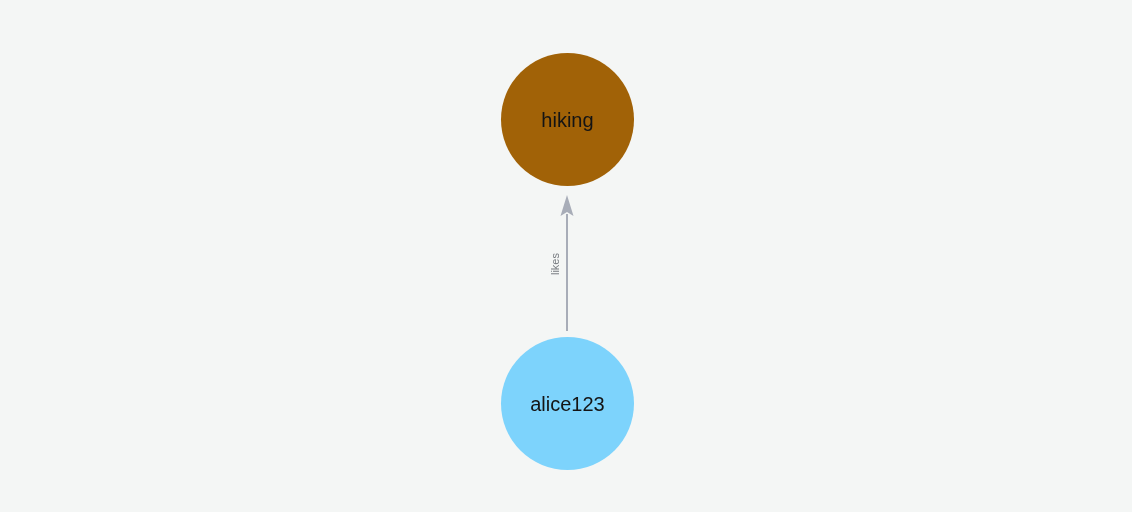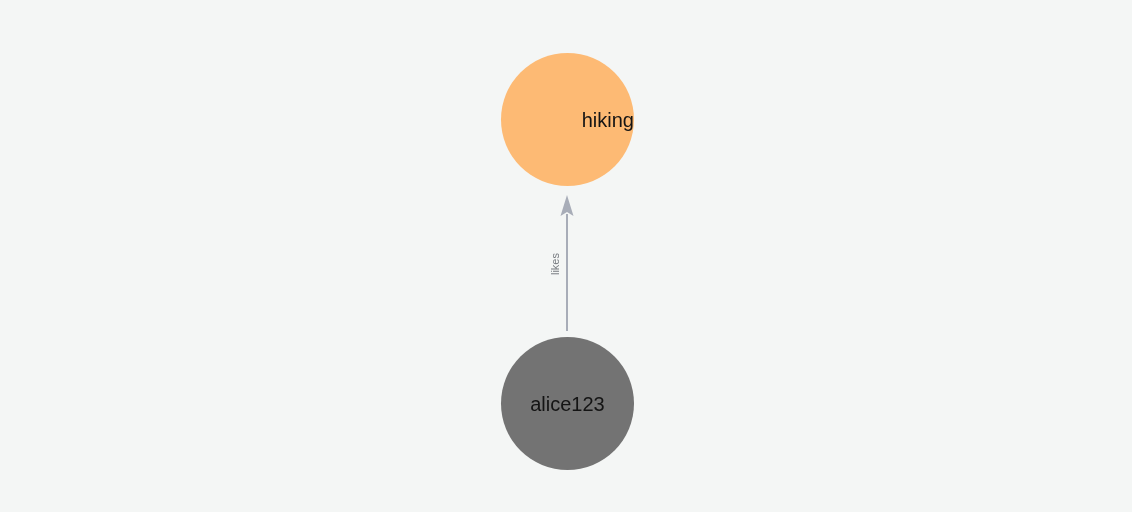--- a/index.html
+++ b/index.html
@@ -41,29 +41,28 @@
     color: #141414;
     line-height: 1;
     white-space: nowrap;
     user-select: none;
   }
   #node-hiking {
     left: 501px;
     top: 53px;
     width: 133px;
     height: 133px;
-    background: #fdba74;
-    justify-content: flex-end;
+    background: #a16207;
   }
   #node-alice123 {
     left: 501px;
     top: 337px;
     width: 133px;
     height: 133px;
-    background: #737373;
+    background: #7dd3fc;
   }
   .edge-label {
     position: absolute;
     font-family: "Liberation Sans", sans-serif;
     font-size: 11px;
     color: #777b80;
     white-space: nowrap;
     transform: rotate(-90deg);
     transform-origin: center center;
     user-select: none;

